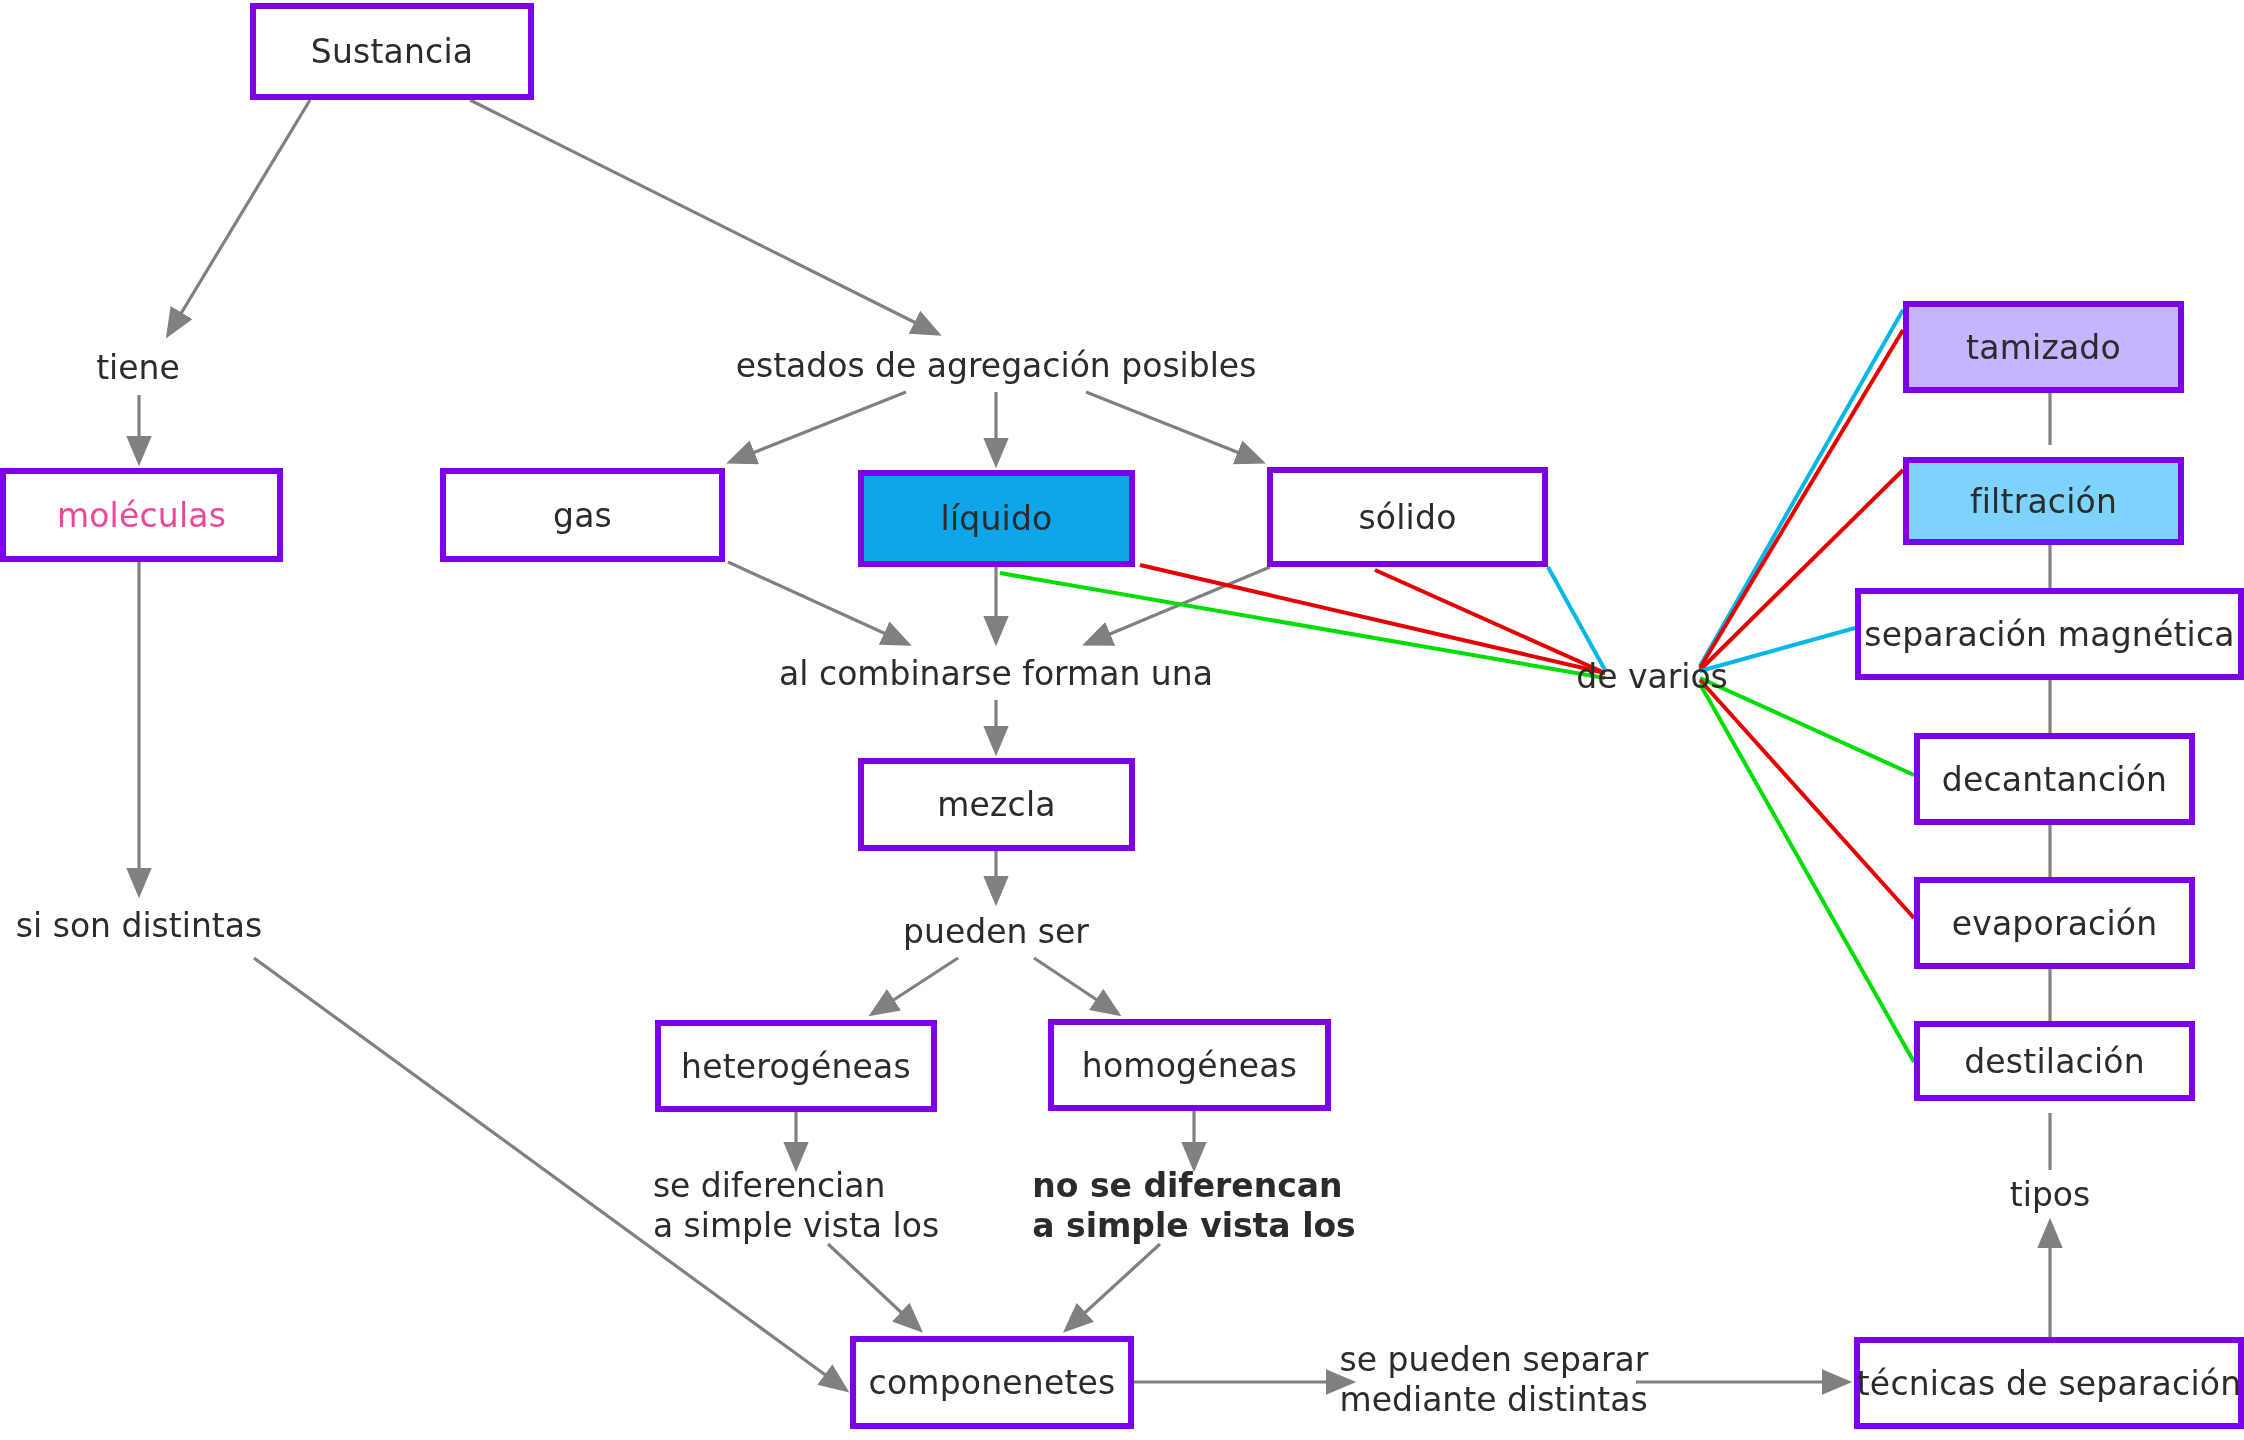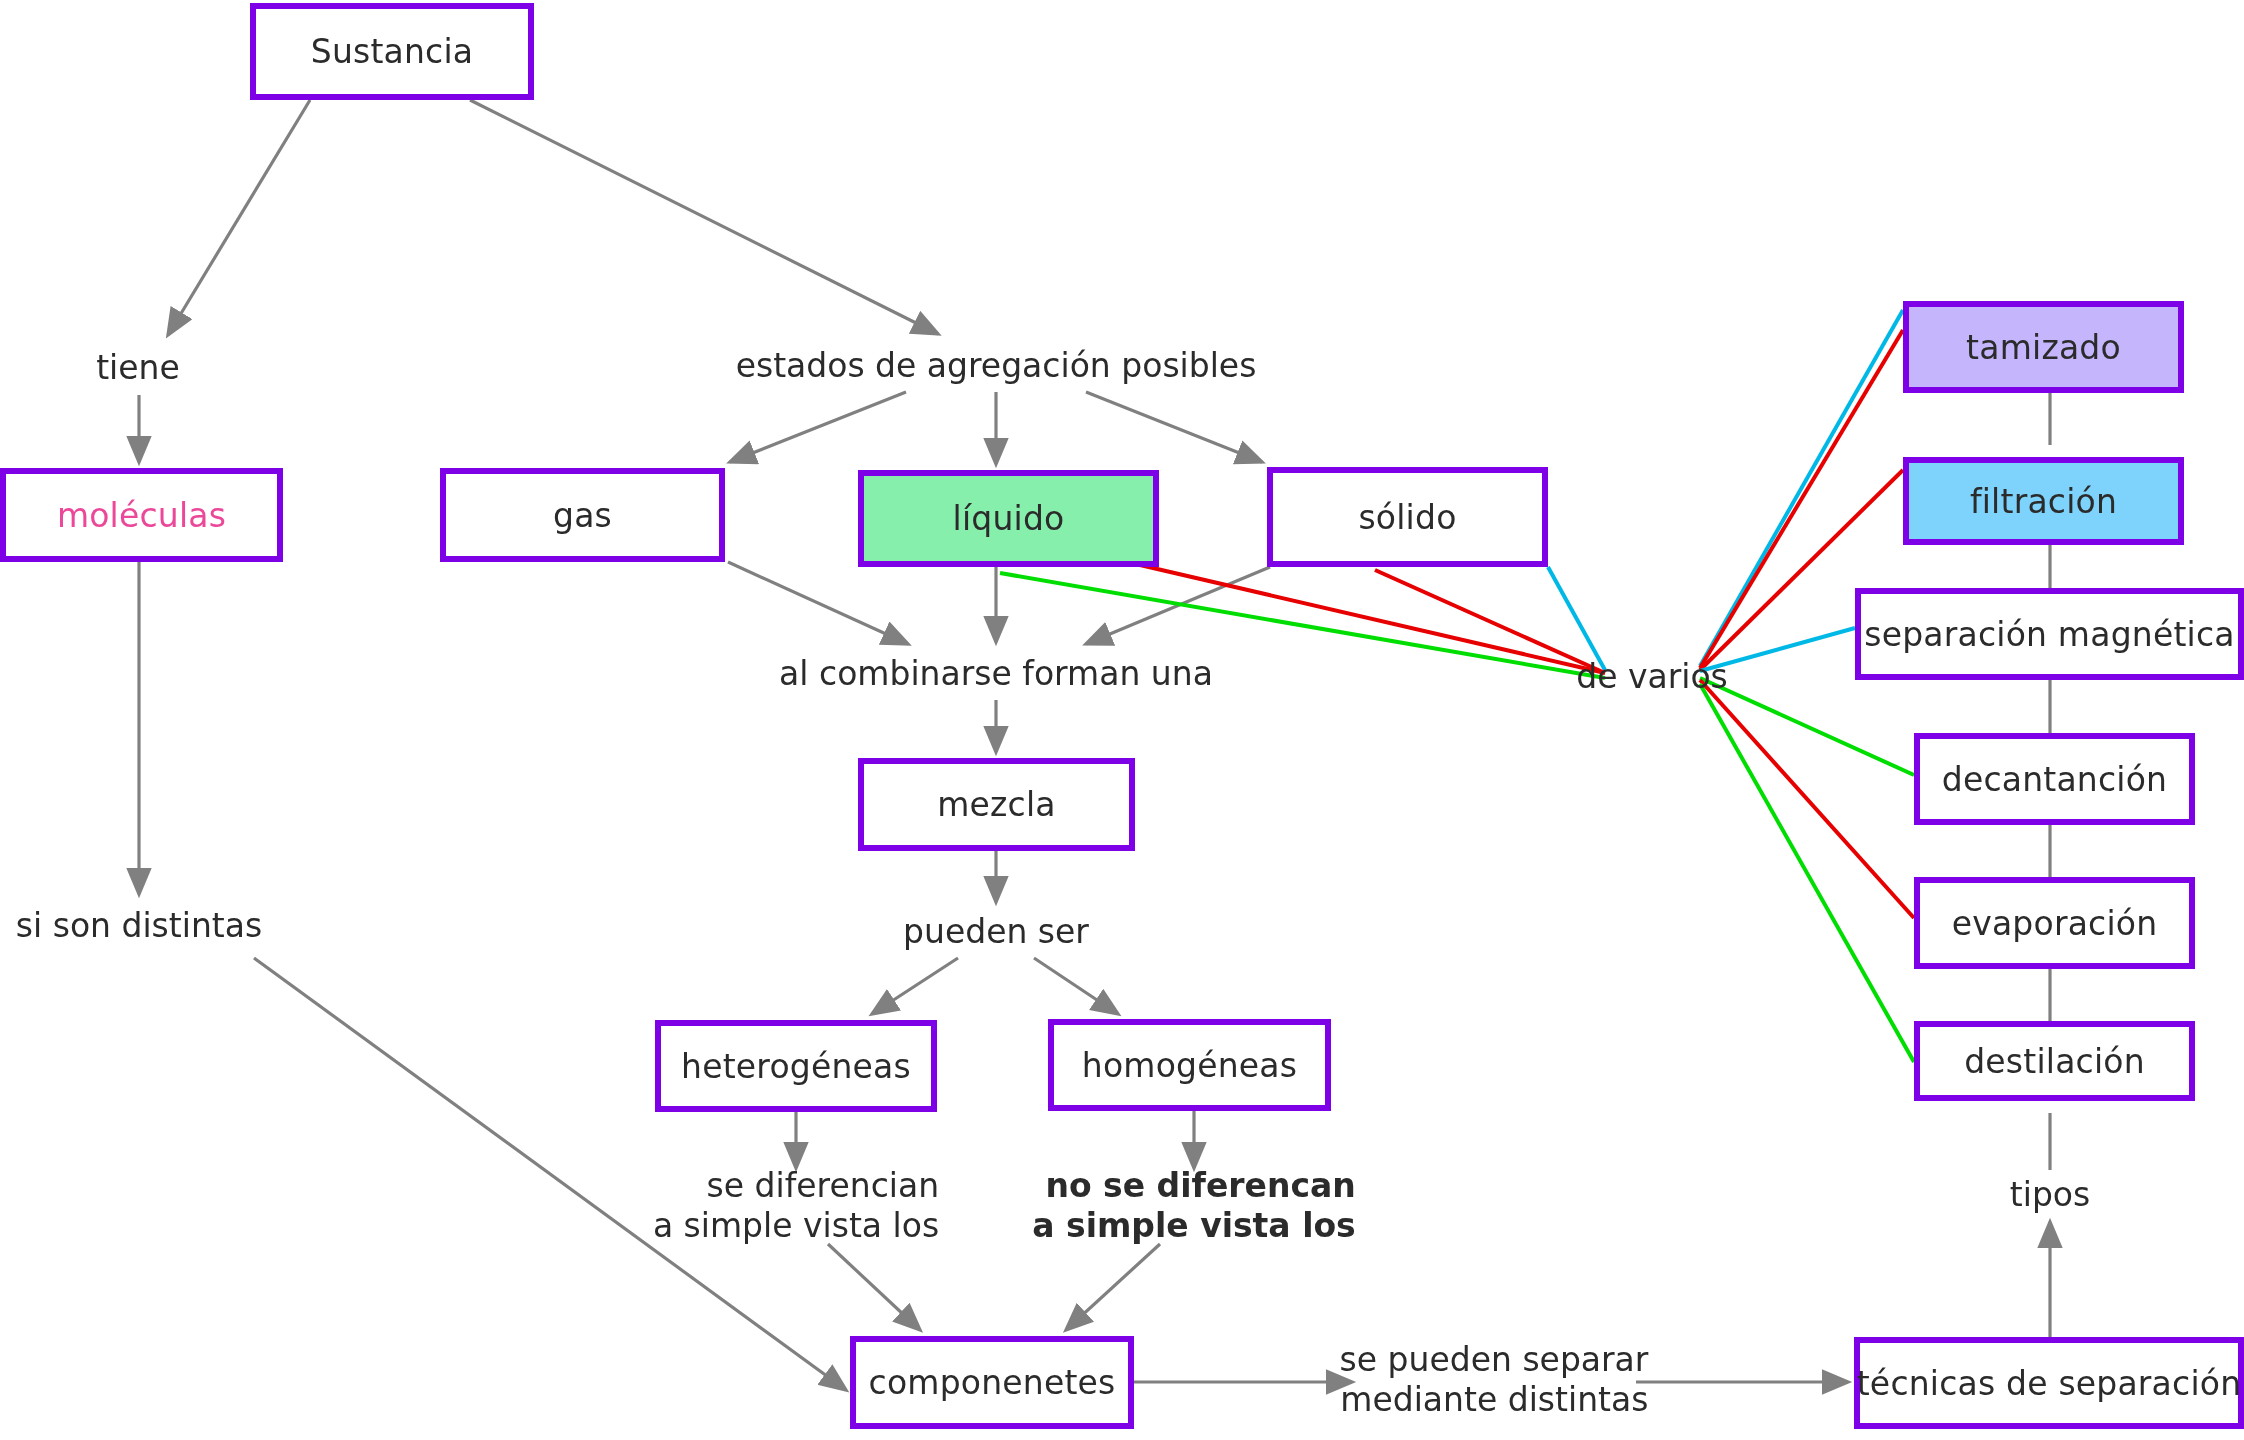--- a/index.html
+++ b/index.html
@@ -35,21 +35,21 @@
     font-size: 33px;
     letter-spacing: 0.2px;
     white-space: nowrap;
   }
   .link-label {
     position: absolute;
     color: #2b2b2b;
     font-size: 33px;
     line-height: 1.22;
     white-space: pre;
-    text-align: right;
+    text-align: left;
     transform: translate(-50%, -50%);
     background: transparent;
   }
 </style>
 </head>
 <body>
 
 <div id="canvas">
 
   <svg id="edges" viewBox="0 0 2244 1440" xmlns="http://www.w3.org/2000/svg">
@@ -98,21 +98,21 @@
         <polyline points="1700,678 1914,775" fill="none" stroke="#00dd00" stroke-width="4" stroke-linecap="butt"></polyline>
         <polyline points="1700,680 1914,918" fill="none" stroke="#e60000" stroke-width="4" stroke-linecap="butt"></polyline>
         <polyline points="1700,684 1914,1062" fill="none" stroke="#00dd00" stroke-width="4" stroke-linecap="butt"></polyline>
       </g>
   </svg>
 
   <div id="nodes-layer">
       <div class="node-box" style="left: 250px; top: 3px; width: 284px; height: 97px; border-color: rgb(125, 0, 230); background: rgb(255, 255, 255); color: rgb(43, 43, 43);">Sustancia</div>
       <div class="node-box" style="left: 0px; top: 468px; width: 283px; height: 94px; border-color: rgb(125, 0, 230); background: rgb(255, 255, 255); color: #ec4899;">moléculas</div>
       <div class="node-box" style="left: 440px; top: 468px; width: 285px; height: 94px; border-color: rgb(125, 0, 230); background: rgb(255, 255, 255); color: rgb(43, 43, 43);">gas</div>
-      <div class="node-box" style="left: 858px; top: 470px; width: 301px; height: 97px; border-color: rgb(125, 0, 230); background: #86efac; color: rgb(43, 43, 43);">líquido</div>
+      <div class="node-box" style="left: 858px; top: 470px; width: 277px; height: 97px; border-color: rgb(125, 0, 230); background: #0ea5e9; color: rgb(43, 43, 43);">líquido</div>
       <div class="node-box" style="left: 1267px; top: 467px; width: 281px; height: 100px; border-color: rgb(125, 0, 230); background: rgb(255, 255, 255); color: rgb(43, 43, 43);">sólido</div>
       <div class="node-box" style="left: 858px; top: 758px; width: 277px; height: 93px; border-color: rgb(125, 0, 230); background: rgb(255, 255, 255); color: rgb(43, 43, 43);">mezcla</div>
       <div class="node-box" style="left: 655px; top: 1020px; width: 282px; height: 92px; border-color: rgb(125, 0, 230); background: rgb(255, 255, 255); color: rgb(43, 43, 43);">heterogéneas</div>
       <div class="node-box" style="left: 1048px; top: 1019px; width: 283px; height: 92px; border-color: rgb(125, 0, 230); background: rgb(255, 255, 255); color: rgb(43, 43, 43);">homogéneas</div>
       <div class="node-box" style="left: 850px; top: 1336px; width: 284px; height: 93px; border-color: rgb(125, 0, 230); background: rgb(255, 255, 255); color: rgb(43, 43, 43);">componenetes</div>
       <div class="node-box" style="left: 1903px; top: 301px; width: 281px; height: 92px; border-color: rgb(125, 0, 230); background: #c4b5fd; color: rgb(43, 43, 43);">tamizado</div>
       <div class="node-box" style="left: 1903px; top: 445px; width: 281px; height: 88px; border-color: rgb(125, 0, 230); background: #7dd3fc; color: rgb(43, 43, 43); margin-top: 12px;">filtración</div>
       <div class="node-box" style="left: 1855px; top: 588px; width: 389px; height: 92px; border-color: rgb(125, 0, 230); background: rgb(255, 255, 255); color: rgb(43, 43, 43);">separación magnética</div>
       <div class="node-box" style="left: 1914px; top: 733px; width: 281px; height: 92px; border-color: rgb(125, 0, 230); background: rgb(255, 255, 255); color: rgb(43, 43, 43);">decantanción</div>
       <div class="node-box" style="left: 1914px; top: 877px; width: 281px; height: 92px; border-color: rgb(125, 0, 230); background: rgb(255, 255, 255); color: rgb(43, 43, 43);">evaporación</div>

